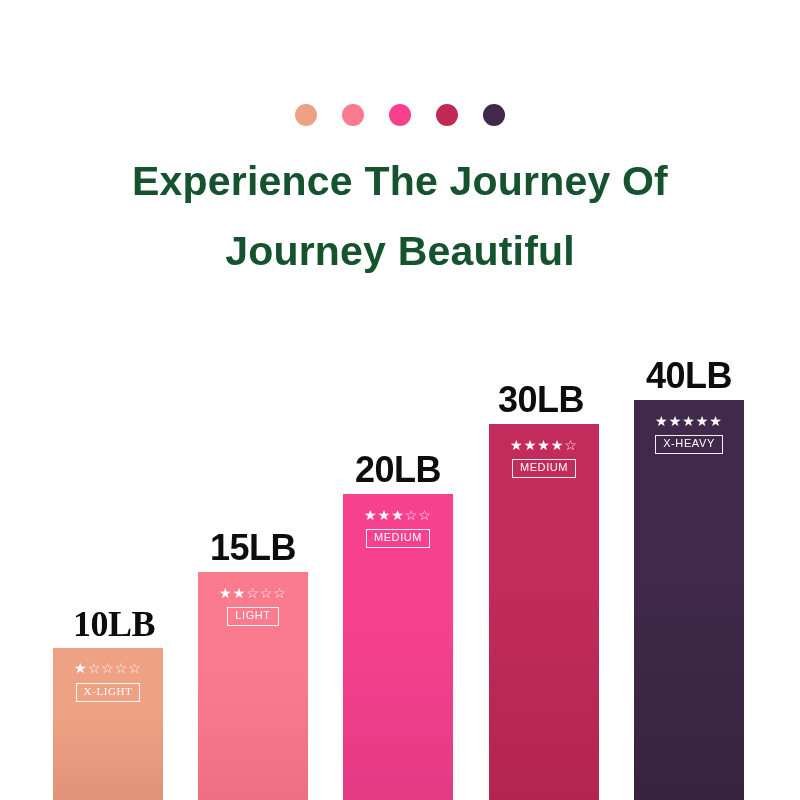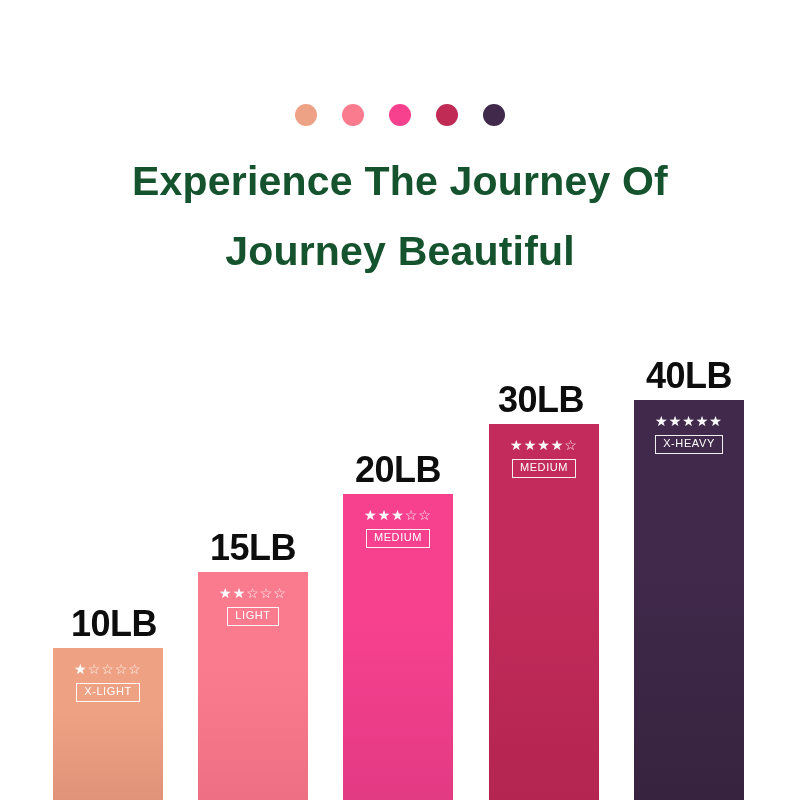--- a/index.html
+++ b/index.html
@@ -130,21 +130,21 @@
       <span class="dot" style="background: rgb(191, 43, 85);"></span>
       <span class="dot" style="background: rgb(64, 41, 74);"></span>
     </div>
 
   <div id="heading">
     <span class="line">Experience The Journey Of</span>
     <span class="line">Journey Beautiful</span>
   </div>
 
   <div id="chart">
-      <div class="bar-group" style="left: 53px; width: 122px; height: 152px;">
+      <div class="bar-group" style="left: 53px; width: 122px; height: 152px; font-family: Liberation Serif, serif;">
         <div class="bar-value">10LB</div>
         <div class="bar" style="background: linear-gradient(rgb(239, 161, 131) 0%, rgb(239, 161, 131) 42%, rgb(224, 147, 121) 100%);">
           <div class="stars"><span class="s-on">★</span><span class="s-off">☆</span><span class="s-off">☆</span><span class="s-off">☆</span><span class="s-off">☆</span></div>
           <div class="tier">X-LIGHT</div>
         </div>
       </div>
       <div class="bar-group" style="left: 198px; width: 110px; height: 228px;">
         <div class="bar-value">15LB</div>
         <div class="bar" style="background: linear-gradient(rgb(251, 123, 142) 0%, rgb(251, 123, 142) 42%, rgb(238, 111, 131) 100%);">
           <div class="stars"><span class="s-on">★</span><span class="s-on">★</span><span class="s-off">☆</span><span class="s-off">☆</span><span class="s-off">☆</span></div>

